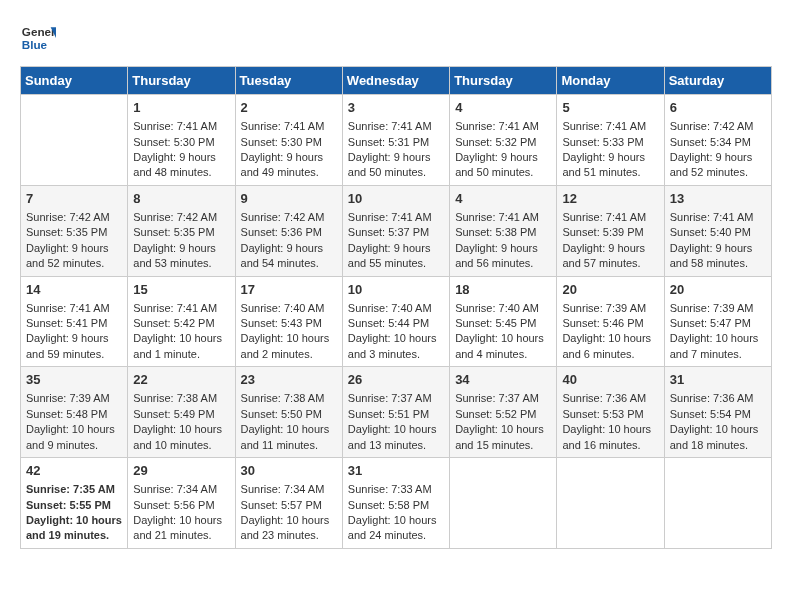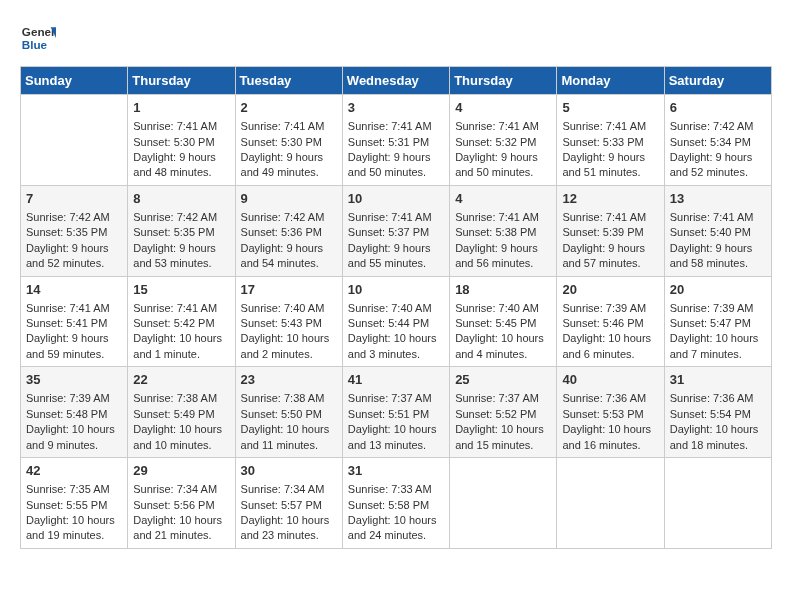--- a/index.html
+++ b/index.html
@@ -277,28 +277,28 @@
 and 10 minutes.</div>
         </td>
         <td>
           <span class="day-number">23</span>
           <div class="day-info" style="white-space: pre-line;">Sunrise: 7:38 AM
 Sunset: 5:50 PM
 Daylight: 10 hours
 and 11 minutes.</div>
         </td>
         <td>
-          <span class="day-number">41</span>
+          <span class="day-number">26</span>
           <div class="day-info" style="white-space: pre-line;">Sunrise: 7:37 AM
 Sunset: 5:51 PM
 Daylight: 10 hours
 and 13 minutes.</div>
         </td>
         <td>
-          <span class="day-number">25</span>
+          <span class="day-number">34</span>
           <div class="day-info" style="white-space: pre-line;">Sunrise: 7:37 AM
 Sunset: 5:52 PM
 Daylight: 10 hours
 and 15 minutes.</div>
         </td>
         <td>
           <span class="day-number">40</span>
           <div class="day-info" style="white-space: pre-line;">Sunrise: 7:36 AM
 Sunset: 5:53 PM
 Daylight: 10 hours
@@ -308,21 +308,21 @@
           <span class="day-number">31</span>
           <div class="day-info" style="white-space: pre-line;">Sunrise: 7:36 AM
 Sunset: 5:54 PM
 Daylight: 10 hours
 and 18 minutes.</div>
         </td>
       </tr>
       <tr>
         <td>
           <span class="day-number">42</span>
-          <div class="day-info" style="white-space: pre-line;">Sunrise: 7:35 AM
+          <div class="day-info" style="white-space: pre-line; font-weight: bold;">Sunrise: 7:35 AM
 Sunset: 5:55 PM
 Daylight: 10 hours
 and 19 minutes.</div>
         </td>
         <td>
           <span class="day-number">29</span>
           <div class="day-info" style="white-space: pre-line;">Sunrise: 7:34 AM
 Sunset: 5:56 PM
 Daylight: 10 hours
 and 21 minutes.</div>

